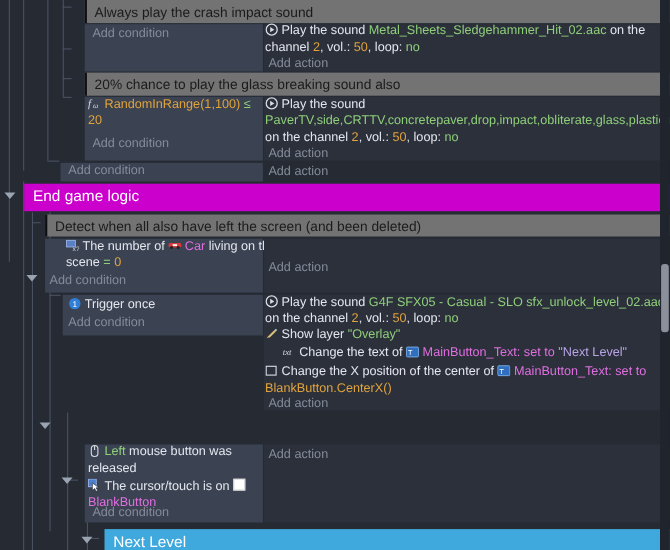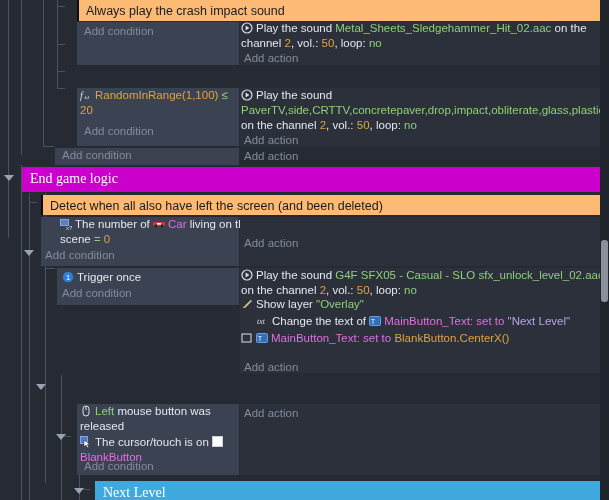--- a/index.html
+++ b/index.html
@@ -27,40 +27,39 @@
     position: absolute;
     width: 0; height: 0;
     border-left: 5px solid transparent;
     border-right: 5px solid transparent;
     border-top: 6px solid #9aa3b2;
   }
 
   
   .comment {
     position: absolute;
-    background: #fdba74;
+    background: #737373;
     color: #1b1b1b;
     font-size: 12.5px;
     line-height: 18px;
     padding: 2px 0 2px 7px;
     border-left: 2px solid #0e0e12;
     white-space: nowrap;
     overflow: hidden;
   }
 
   
   .group {
     position: absolute;
     color: #ffffff;
     font-size: 14px;
     line-height: 21px;
     padding: 1px 12px 1px 8px;
     white-space: nowrap;
     overflow: hidden;
-    font-family: Liberation Serif, serif;
   }
   .group.magenta { background: #cc00cc; }
   .group.blue    { background: #3fa9dd; }
 
   
   .condpane {
     position: absolute;
     background: #3b4252;
     overflow: hidden;
   }
@@ -179,20 +178,21 @@
 
   <div class="actpane" style="left:240px; top:22px; width:369px; height:43px;"></div>
   <div class="rowtext" style="left:241px; top:21px; width:366px; height:32px;">
     <span class="ico"><svg width="12" height="12" viewBox="0 0 12 12">
           <circle cx="6" cy="6" r="5" fill="none" stroke="#d9dde5" stroke-width="1.2"></circle>
           <path d="M4.6 3.6 L8.4 6 L4.6 8.4 Z" fill="#d9dde5"></path>
         </svg></span><span class="t-white">Play the sound </span><span class="t-res">Metal_Sheets_Sledgehammer_Hit_02.aac</span><span class="t-white"> on the channel </span><span class="t-num">2</span><span class="t-white">, vol.: </span><span class="t-num">50</span><span class="t-white">, loop: </span><span class="t-bool">no</span>
   </div>
   <div class="addlink" style="left:244px; top:51px;">Add action</div>
 
+  <div class="comment" style="left:77px; top:66px; width:532px; height:21px;">20% chance to play the glass breaking sound also</div>
 
   <div class="condpane" style="left:77px; top:88px; width:162px; height:58px;"></div>
   <div class="rowtext" style="left:80px; top:88px; width:156px; height:32px;">
     <span class="ico"><svg width="12" height="12" viewBox="0 0 12 12">
           <text x="0" y="9.5" font-family="Liberation Serif, serif" font-style="italic" font-size="10" fill="#d9dde5">f</text>
           <text x="4.5" y="10" font-family="Liberation Serif, serif" font-style="italic" font-size="7" fill="#d9dde5">ω</text>
         </svg></span><span class="t-expr">RandomInRange(1,100)</span>
     <span class="t-op">≤</span>
     <span class="t-num">20</span>
   </div>
@@ -265,21 +265,21 @@
           <text x="0" y="9" font-family="Liberation Serif, serif" font-style="italic" font-size="8" fill="#d9dde5">txt</text>
         </svg></span><span class="t-white">Change the text of </span><span class="ico"><svg width="12" height="12" viewBox="0 0 12 12">
           <rect x="0.5" y="1.5" width="11" height="9" rx="1" fill="#2f6fbe" stroke="#7fb2e8" stroke-width="0.8"></rect>
           <text x="2" y="8.6" font-family="Liberation Sans, sans-serif" font-size="6.5" fill="#ffffff">T</text>
         </svg></span><span class="t-obj">MainButton_Text</span><span class="t-obj">: set to </span><span class="t-str">"Next Level"</span>
   </div>
 
   <div class="rowtext" style="left:241px; top:331px; width:366px; height:32px;">
     <span class="ico"><svg width="12" height="12" viewBox="0 0 12 12">
           <rect x="1" y="2" width="9" height="8" fill="none" stroke="#d9dde5" stroke-width="1"></rect>
-        </svg></span><span class="ico"><svg width="12" height="12" viewBox="0 0 12 12">
+        </svg></span><span class="t-white">Change the X position of the center of </span><span class="ico"><svg width="12" height="12" viewBox="0 0 12 12">
           <rect x="0.5" y="1.5" width="11" height="9" rx="1" fill="#2f6fbe" stroke="#7fb2e8" stroke-width="0.8"></rect>
           <text x="2" y="8.6" font-family="Liberation Sans, sans-serif" font-size="6.5" fill="#ffffff">T</text>
         </svg></span><span class="t-obj">MainButton_Text</span><span class="t-obj">: set to </span><span class="t-expr">BlankButton.CenterX()</span>
   </div>
 
   <div class="addlink" style="left:244px; top:360px;">Add action</div>
 
 
   <div class="condpane" style="left:77px; top:404px; width:162px; height:71px;"></div>
   <div class="rowtext" style="left:80px; top:404px; width:157px; height:32px;">

